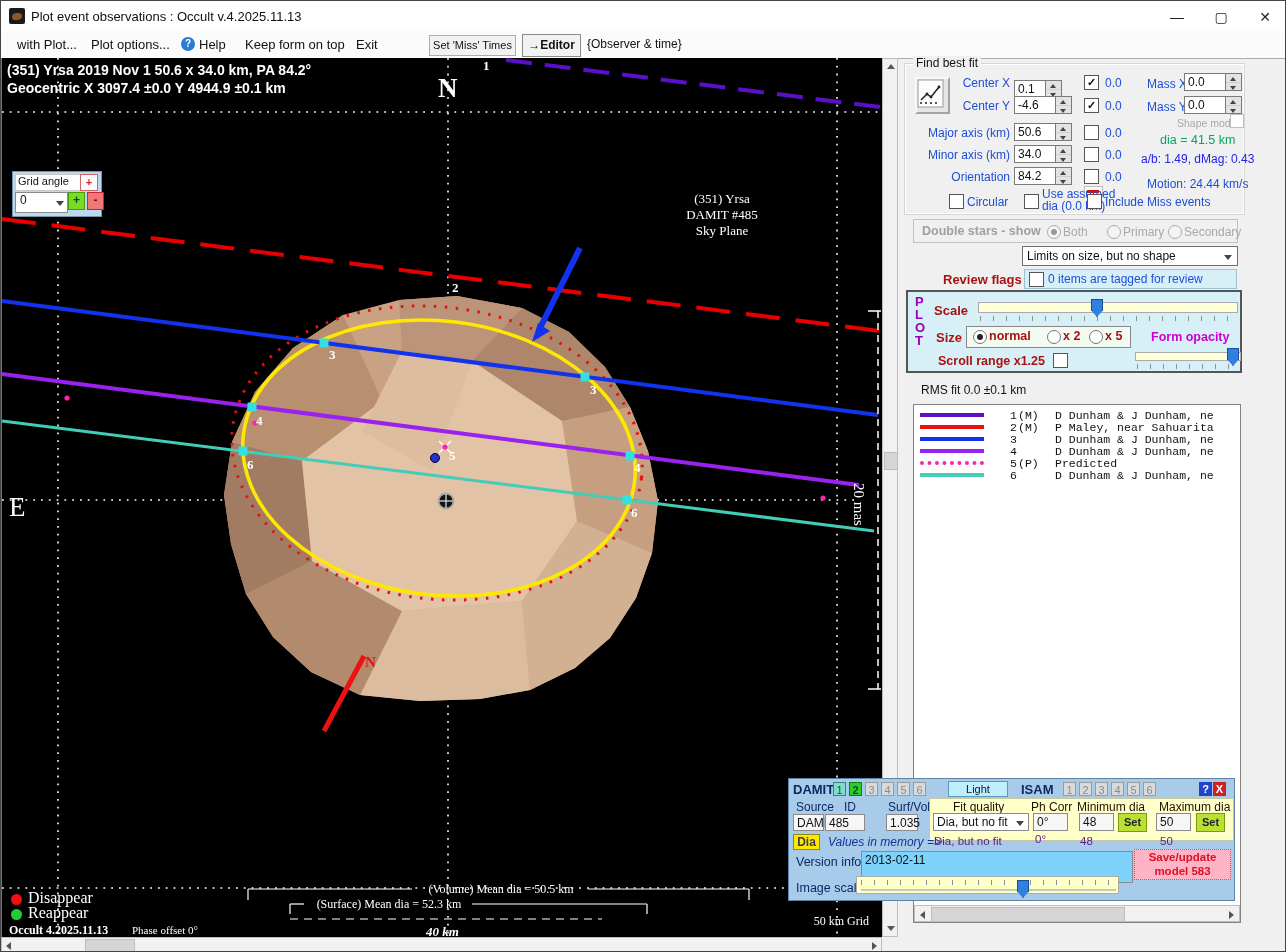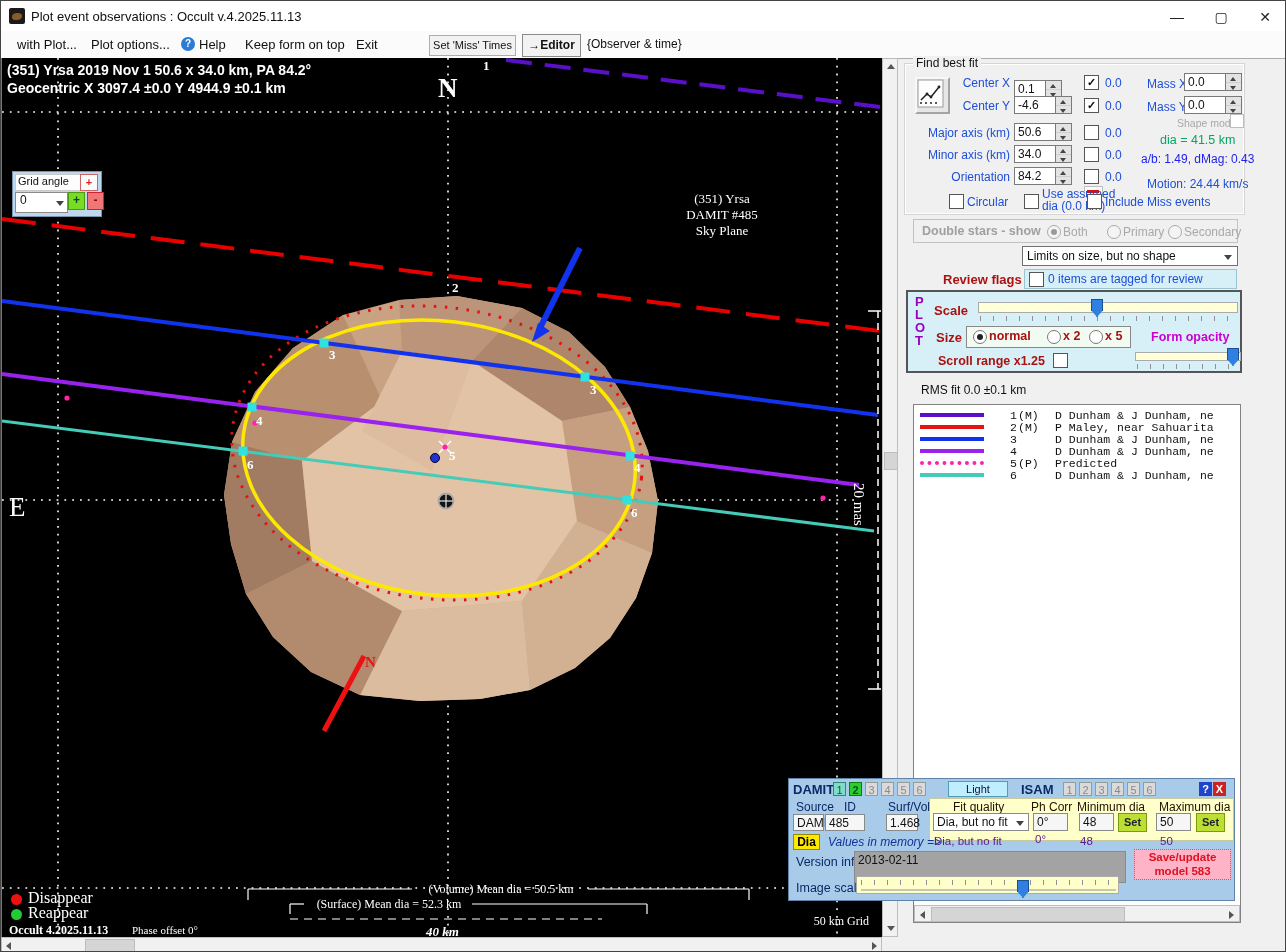--- a/index.html
+++ b/index.html
@@ -514,39 +514,39 @@
     <div class="d-lbl" style="left:7px;top:21px">Source</div>
     <div class="d-lbl" style="left:55px;top:21px">ID</div>
     <div class="d-lbl" style="left:99px;top:21px">Surf/Vol</div>
     <div class="d-lbl" style="left:164px;top:21px;color:#221100">Fit quality</div>
     <div class="d-lbl" style="left:242px;top:21px;color:#221100">Ph Corr</div>
     <div class="d-lbl" style="left:288px;top:21px;color:#221100">Minimum dia</div>
     <div class="d-lbl" style="left:370px;top:21px;color:#221100">Maximum dia</div>
 
     <div class="d-box" style="left:4px;top:35px;width:31px;height:17px">DAMIT</div>
     <div class="d-box" style="left:36px;top:35px;width:40px;height:17px">485</div>
-    <div class="d-box" style="left:97px;top:35px;width:32px;height:17px">1.468</div>
+    <div class="d-box" style="left:97px;top:35px;width:32px;height:17px">1.035</div>
     <div class="d-box" style="left:144px;top:34px;width:96px;height:18px;background:#FFF">
       <span>Dia, but no fit</span><i class="ar" style="position:absolute;right:4px;top:7px;border-left:4px solid transparent;border-right:4px solid transparent;border-top:5px solid #444"></i>
     </div>
     <div class="d-box" style="left:244px;top:34px;width:35px;height:18px">0°</div>
     <div class="d-box" style="left:290px;top:34px;width:35px;height:18px">48</div>
     <div class="set-btn" style="left:329px;top:34px;width:27px;height:17px;line-height:17px">Set</div>
     <div class="d-box" style="left:367px;top:34px;width:35px;height:18px">50</div>
     <div class="set-btn" style="left:407px;top:34px;width:27px;height:17px;line-height:17px">Set</div>
 
-    <div class="abs" style="left:4px;top:55px;width:27px;height:16px;background:#FFE800;border:1px solid #998800;color:#000000;font-weight:bold;font-size:12px;text-align:center;line-height:15px;box-sizing:border-box">Dia</div>
+    <div class="abs" style="left:4px;top:55px;width:27px;height:16px;background:#FFE800;border:1px solid #998800;color:#404040;font-weight:bold;font-size:12px;text-align:center;line-height:15px;box-sizing:border-box">Dia</div>
     <div class="abs" style="left:39px;top:56px;font-size:12px;font-style:italic;color:#113399">Values in memory =&gt;</div>
     <div class="mem" style="left:145px;top:56px">Dia, but no fit</div>
     <div class="mem" style="left:246px;top:54px">0°</div>
     <div class="mem" style="left:291px;top:56px">48</div>
     <div class="mem" style="left:371px;top:56px">50</div>
 
     <div class="d-lbl" style="left:7px;top:76px;font-size:12.5px">Version info</div>
-    <div class="d-box" style="left:65px;top:72px;width:272px;height:32px;background:#a3a3a3">2013-02-11</div>
+    <div class="d-box" style="left:72px;top:72px;width:272px;height:32px;background:#7dd3fc">2013-02-11</div>
     <div class="abs" style="left:345px;top:70px;width:97px;height:31px;background:#FFB3C6;border:1px dotted #CC5566;color:#DD1122;font-weight:bold;font-size:11.5px;text-align:center;line-height:14px;box-sizing:border-box">
       <div>Save/update</div>
         <div>model 583</div>
     </div>
 
     <div class="d-lbl" style="left:7px;top:102px;font-size:12.5px">Image scale</div>
     <div class="slider" style="left:67px;top:97px;width:263px;height:18px;background:#FFFFC9">
       <div class="ticks" style="left:4px;top:3px;width:255px"></div>
       <div style="position:absolute;left:4px;top:12px;width:255px;height:2px;background:#C8C8B0"></div>
     </div>

